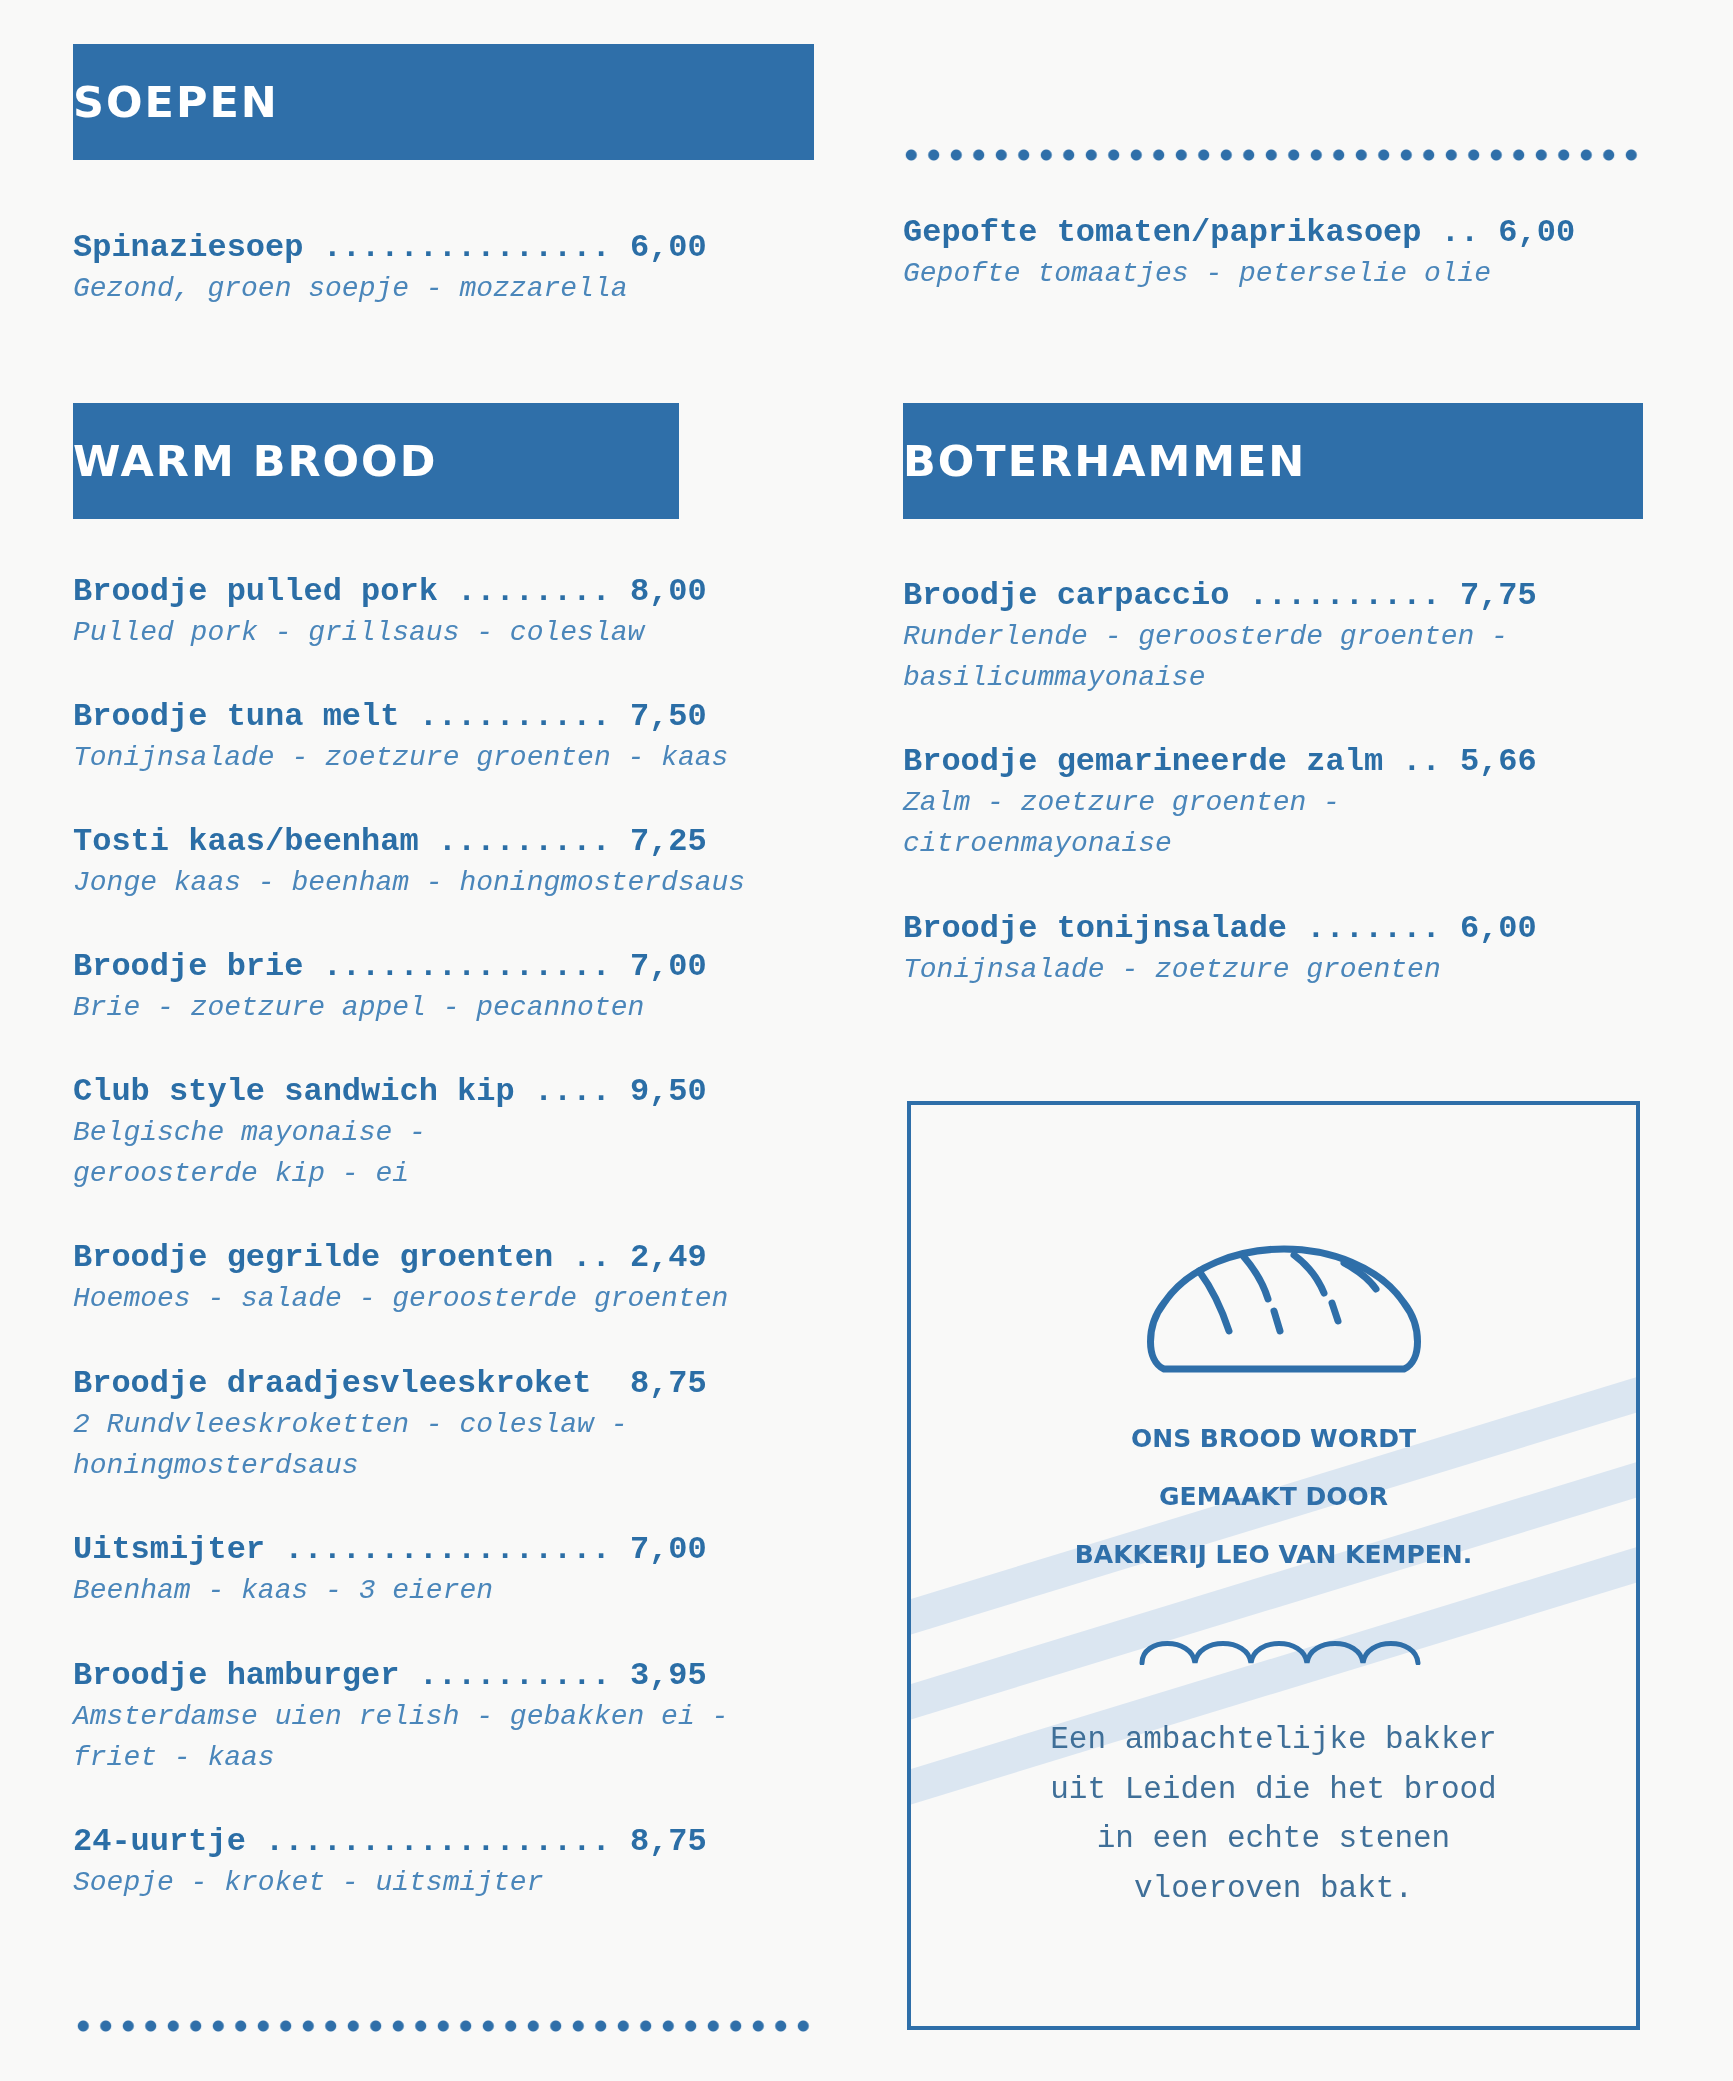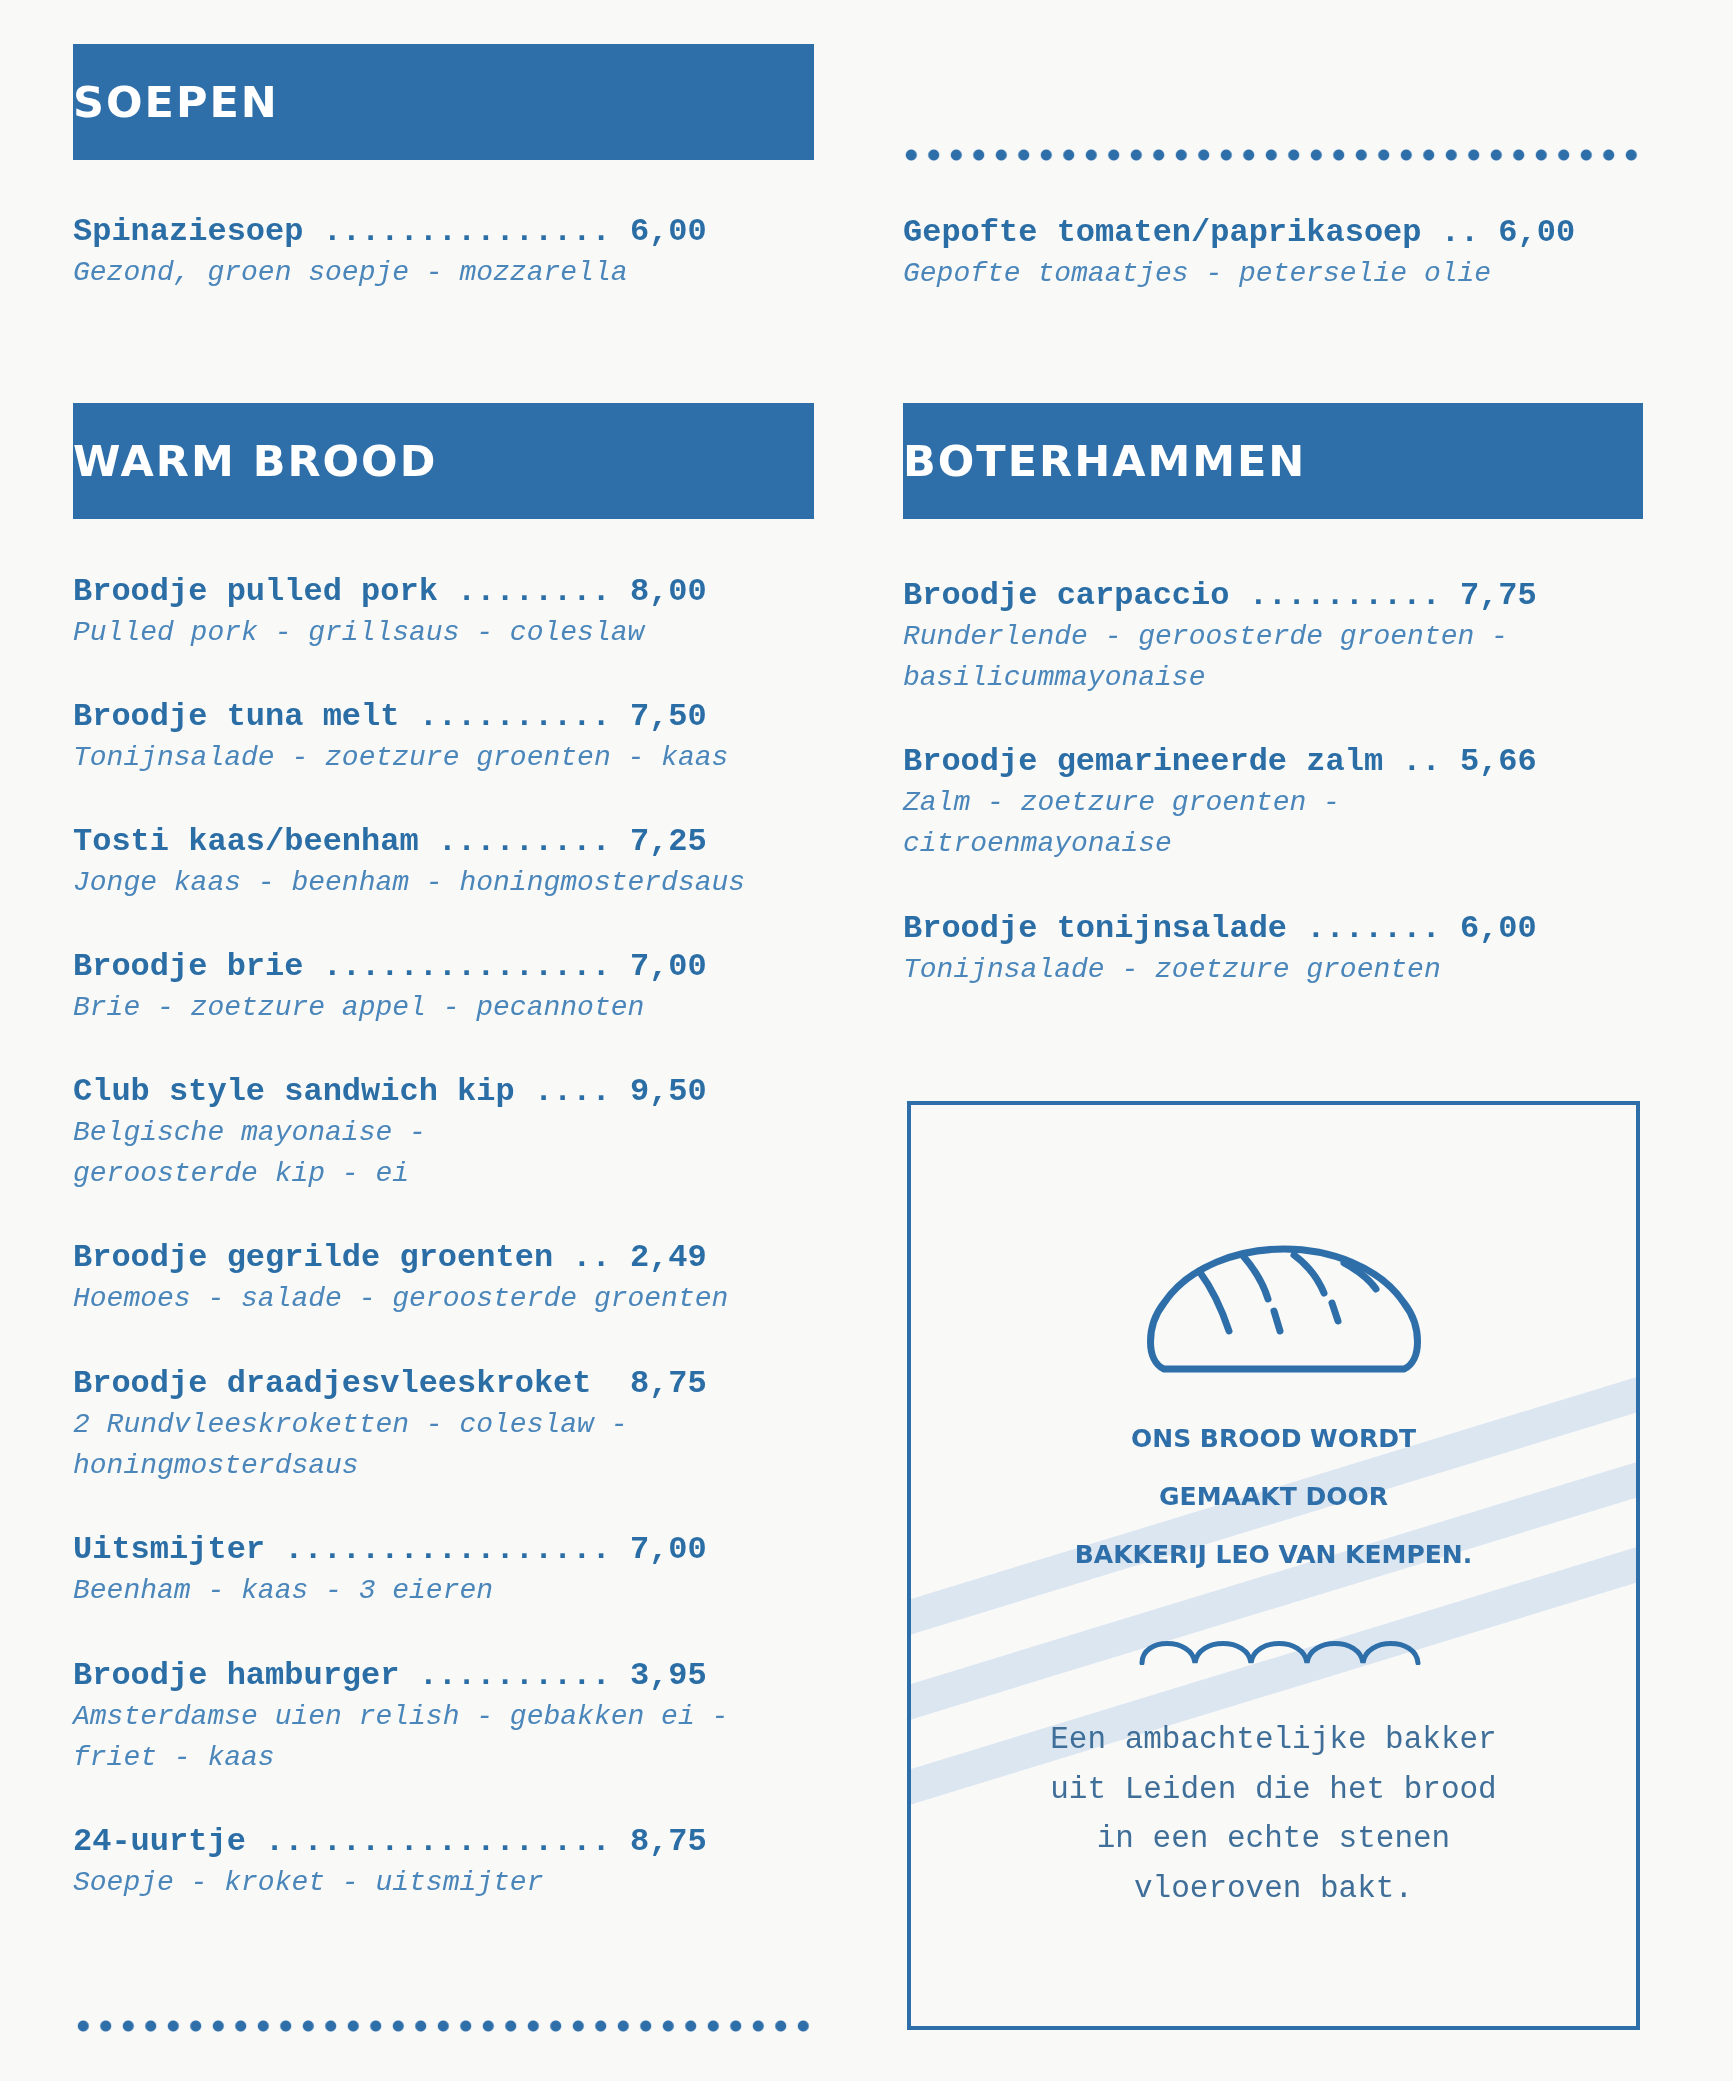--- a/index.html
+++ b/index.html
@@ -50,30 +50,30 @@
   .line { display:block; }
 </style>
 </head>
 <body>
 
 <div class="header-bar" style="left:73px; top:44px; width:741px;">
   <span>SOEPEN</span>
 </div>
 <div class="dots" style="left:900px; top:149px; width:745px;"></div>
 
-<div class="item" style="left:73px; top:212px;">
+<div class="item" style="left:73px; top:228px;">
   <div class="item-name">Spinaziesoep ............... 6,00</div>
   <div class="item-desc">Gezond, groen soepje - mozzarella</div>
 </div>
 <div class="item" style="left:903px; top:213px;">
   <div class="item-name">Gepofte tomaten/paprikasoep .. 6,00</div>
   <div class="item-desc">Gepofte tomaatjes - peterselie olie</div>
 </div>
 
-<div class="header-bar" style="left:73px; top:403px; width:741px;">
+<div class="header-bar" style="left:73px; top:403px; width:606px;">
   <span>WARM BROOD</span>
 </div>
 
 <div class="item" style="left:73px; top:572px;">
   <div class="item-name">Broodje pulled pork ........ 8,00</div>
   <div class="item-desc">Pulled pork - grillsaus - coleslaw</div>
 </div>
 <div class="item" style="left:73px; top:697px;">
   <div class="item-name">Broodje tuna melt .......... 7,50</div>
   <div class="item-desc">Tonijnsalade - zoetzure groenten - kaas</div>

